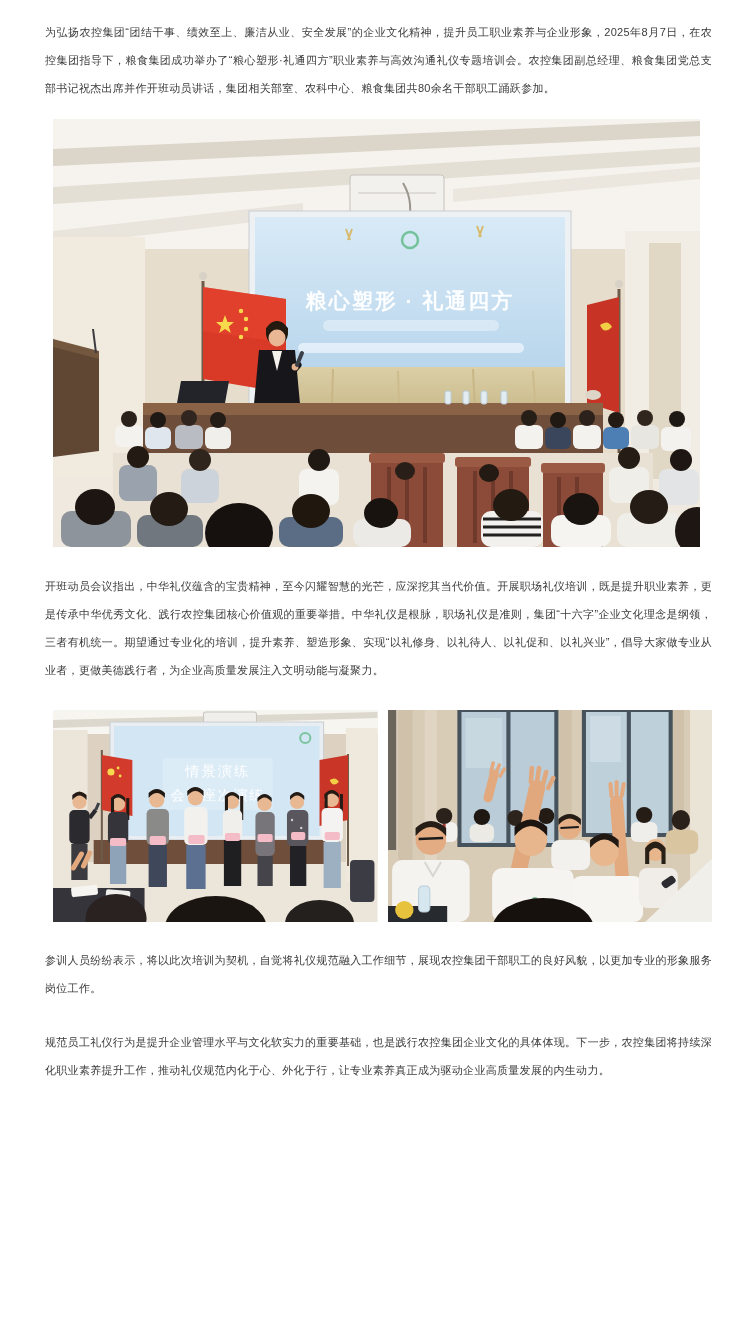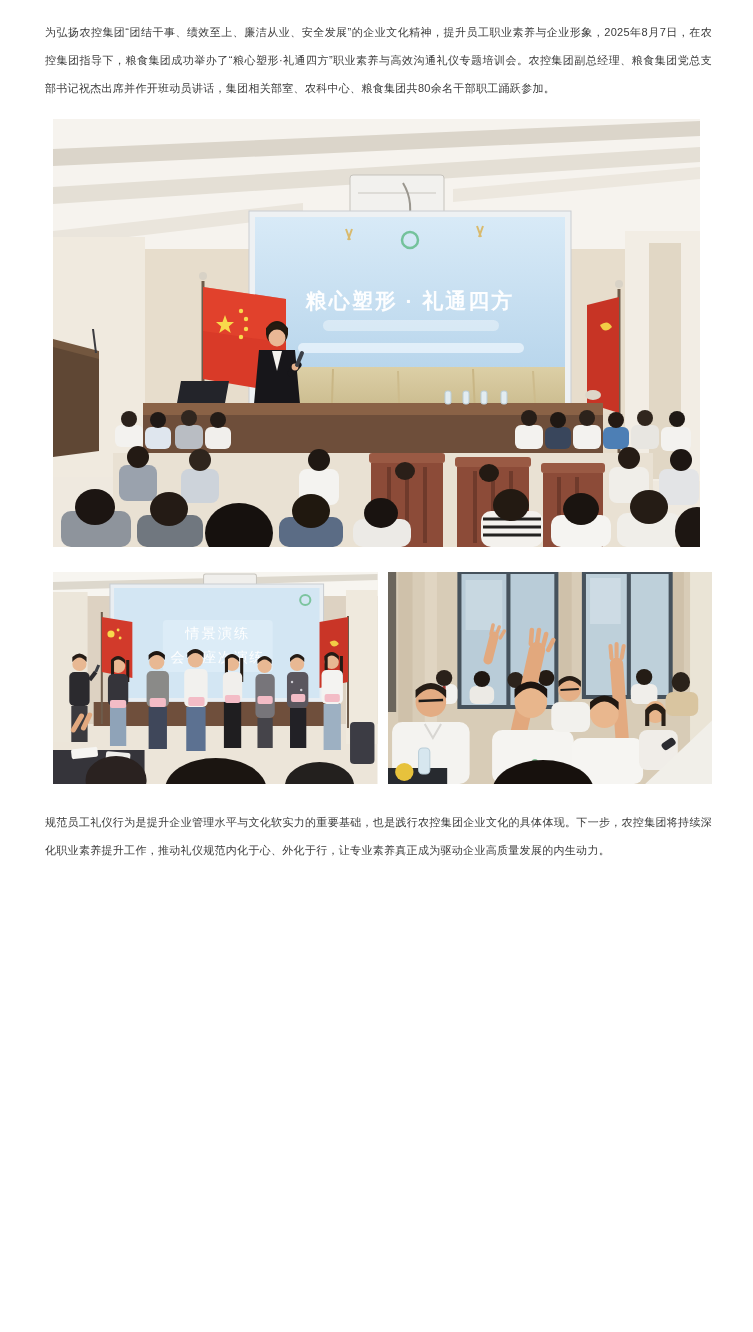--- a/index.html
+++ b/index.html
@@ -237,20 +237,21 @@
           <rect x="498" y="396" width="60" height="32" rx="10" fill="#f5f4f1"></rect>
             <ellipse cx="528" cy="390" rx="18" ry="16" fill="#1a1410"></ellipse>
           <rect x="564" y="394" width="64" height="34" rx="10" fill="#f0eee9"></rect>
             <ellipse cx="596" cy="388" rx="19" ry="17" fill="#251c15"></ellipse>
           <ellipse cx="644" cy="412" rx="22" ry="24" fill="#1d1612"></ellipse>
         </g>
       </g>
     </svg>
   </figure>
 
+  <p class="para">开班动员会议指出，中华礼仪蕴含的宝贵精神，至今闪耀智慧的光芒，应深挖其当代价值。开展职场礼仪培训，既是提升职业素养，更是传承中华优秀文化、践行农控集团核心价值观的重要举措。中华礼仪是根脉，职场礼仪是准则，集团“十六字”企业文化理念是纲领，三者有机统一。期望通过专业化的培训，提升素养、塑造形象、实现“以礼修身、以礼待人、以礼促和、以礼兴业”，倡导大家做专业从业者，更做美德践行者，为企业高质量发展注入文明动能与凝聚力。</p>
 
 
   <div class="photo-row">
 
     <figure class="photo-sm">
       <svg viewBox="0 0 319 212" preserveAspectRatio="none">
         <rect x="0" y="0" width="319" height="212" fill="#ece5d9"></rect>
 
         <rect x="0" y="0" width="319" height="28" fill="#f7f5f0"></rect>
         <polygon points="0,10 319,2 319,8 0,18" fill="#ddd8cd"></polygon>
@@ -450,16 +451,17 @@
           <rect x="268" y="168" width="14" height="8" rx="3" fill="#2b2b30" transform="rotate(-35 275 172)"></rect>
           <ellipse cx="152" cy="220" rx="50" ry="32" fill="#17110d"></ellipse>
           <rect x="0" y="196" width="58" height="16" fill="#272a2f"></rect>
           <circle cx="16" cy="200" r="9" fill="#e7c23c"></circle>
           <rect x="30" y="176" width="11" height="26" rx="4" fill="#d7e7ef" stroke="#b9cdd8"></rect>
         </g>
       </svg>
     </figure>
   </div>
 
+  <p class="para">参训人员纷纷表示，将以此次培训为契机，自觉将礼仪规范融入工作细节，展现农控集团干部职工的良好风貌，以更加专业的形象服务岗位工作。</p>
 
   <p class="para">规范员工礼仪行为是提升企业管理水平与文化软实力的重要基础，也是践行农控集团企业文化的具体体现。下一步，农控集团将持续深化职业素养提升工作，推动礼仪规范内化于心、外化于行，让专业素养真正成为驱动企业高质量发展的内生动力。</p>
 
 </div>
 
 </body></html>

